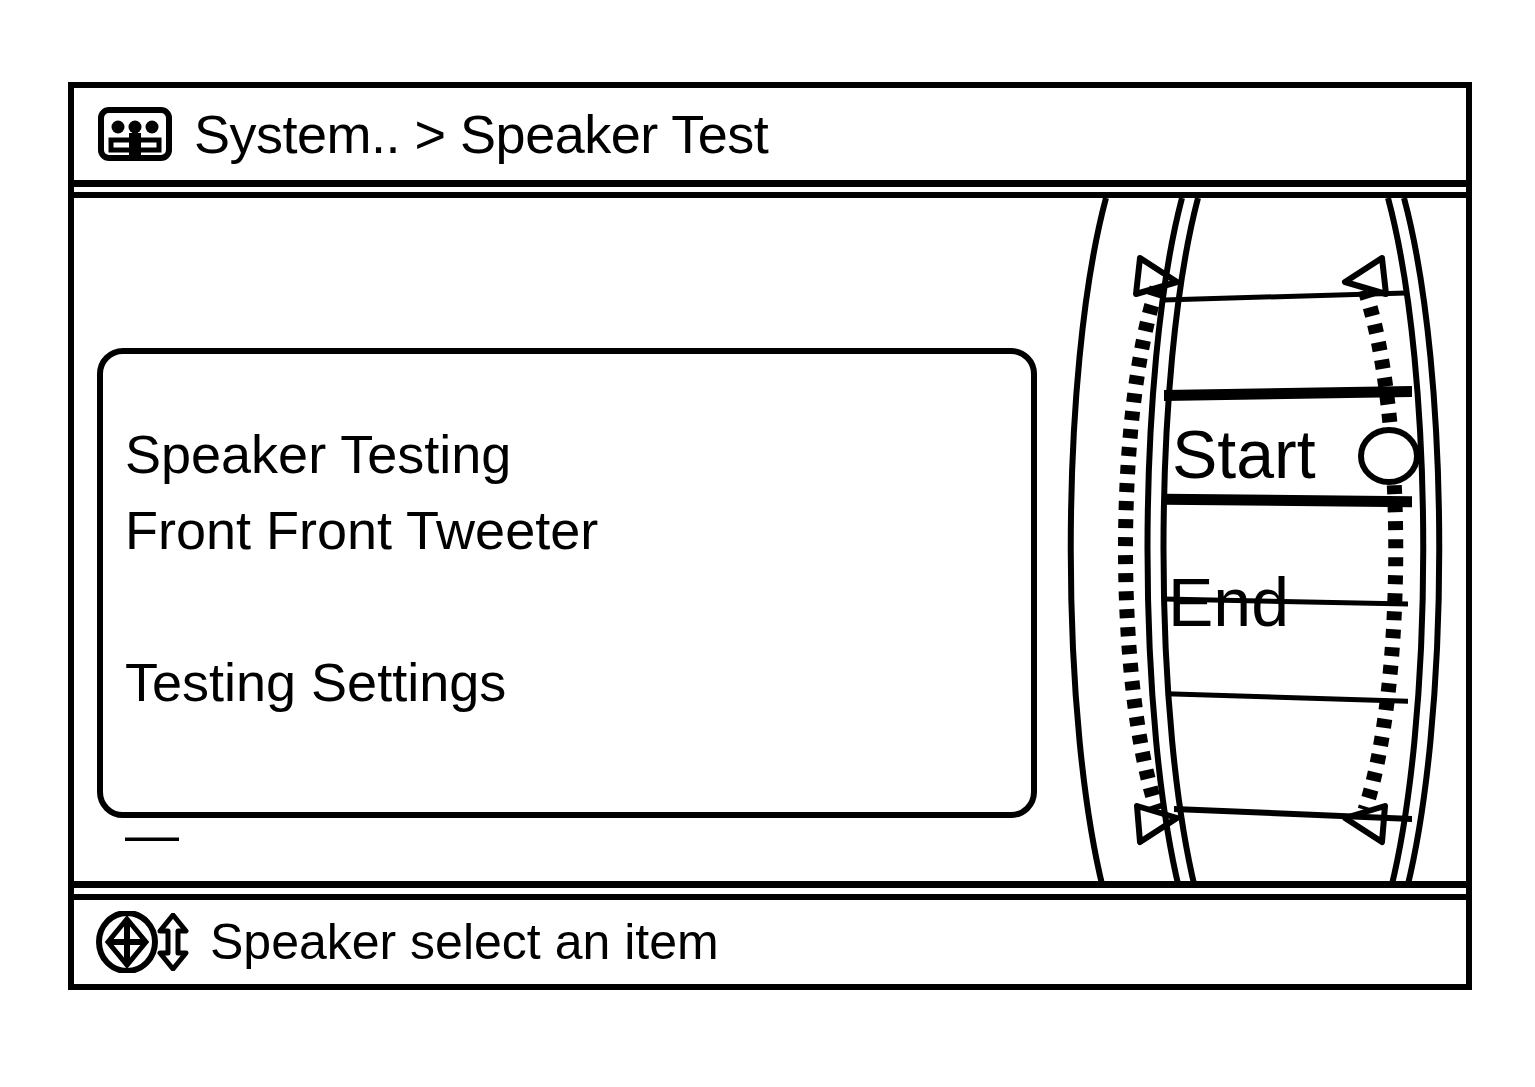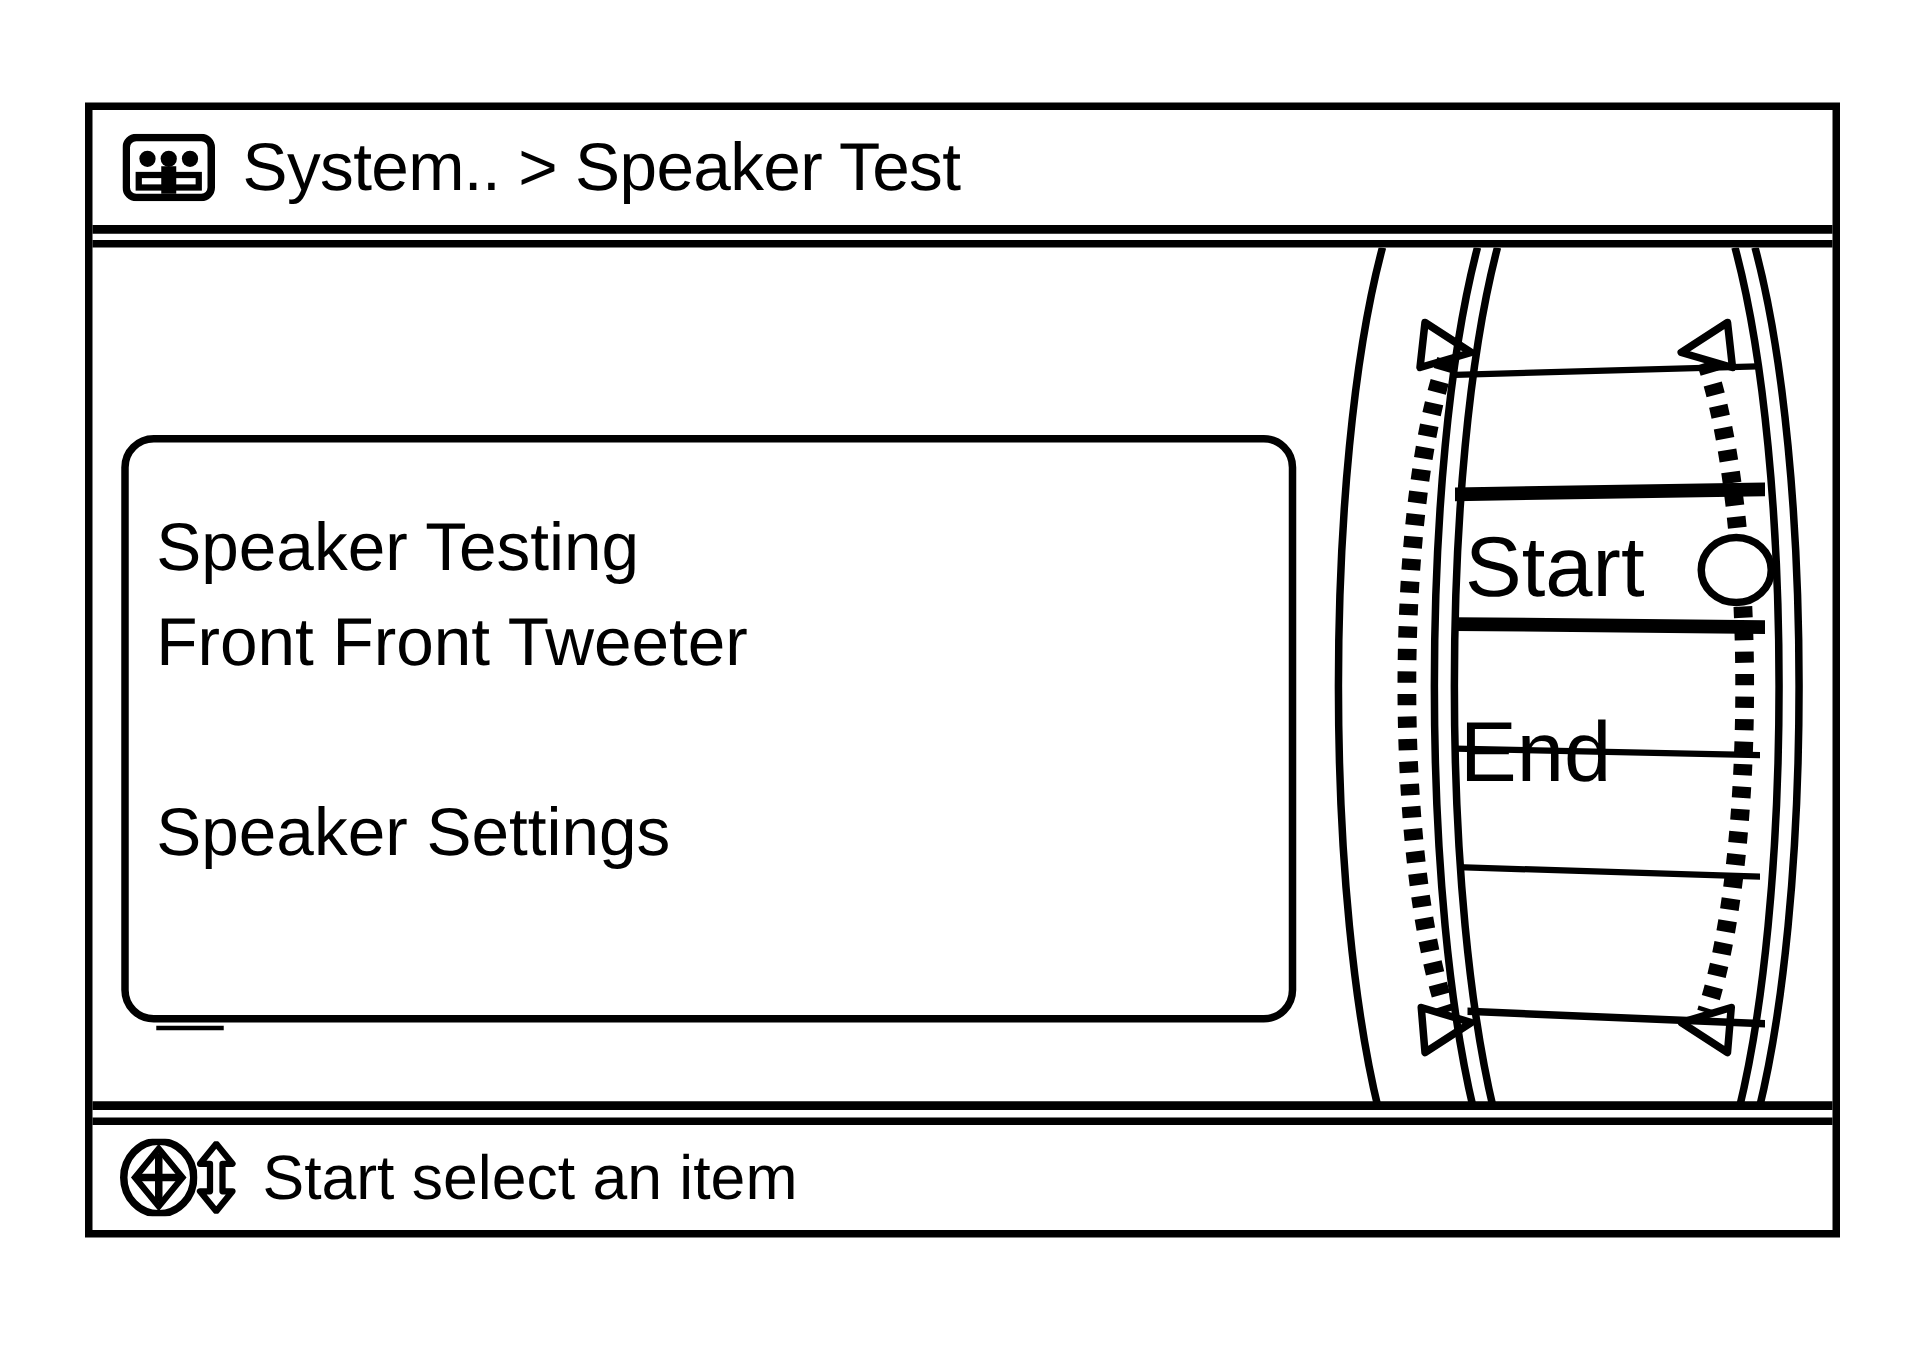--- a/index.html
+++ b/index.html
@@ -86,21 +86,21 @@
     width: 940px;
     height: 470px;
     border: 6px solid #000;
     border-radius: 26px;
     box-sizing: border-box;
     background: #fff;
   }
   #content-lines {
     position: absolute;
     left: 22px;
-    top: 46px;
+    top: 62px;
     right: 16px;
   }
   .content-line {
     font-size: 54px;
     line-height: 76px;
     white-space: nowrap;
     height: 76px;
   }
   .content-line.blank {
     color: transparent;
@@ -192,21 +192,21 @@
   <div id="header-rule-thick"></div>
   <div id="header-rule-thin"></div>
 
   <div id="main-area">
 
     <div id="content-panel">
       <div id="content-lines">
         <div class="content-line">Speaker Testing</div>
         <div class="content-line">Front Front Tweeter</div>
         <div class="content-line blank"></div>
-        <div class="content-line">Speaker Settings</div>
+        <div class="content-line">Testing Settings</div>
         <div class="content-line blank"></div>
         <div class="content-line dash">—</div>
       </div>
     </div>
 
     <div id="arc-assembly">
       <svg viewBox="0 0 452 702" width="452" height="702" aria-hidden="true">
 
         <path d="M 92 0 C 45 175, 45 527, 92 702" fill="none" stroke="#000" stroke-width="6"></path>
 
@@ -261,16 +261,16 @@
         <path d="M 31 8 L 50 31 L 31 54 L 12 31 Z" fill="none" stroke="#000" stroke-width="5"></path>
         <rect x="28" y="12" width="6" height="38" fill="#000"></rect>
         <rect x="12" y="28" width="38" height="6" fill="#000"></rect>
       </svg>
     </span>
     <span id="footer-updown-icon">
       <svg viewBox="0 0 34 58" width="34" height="58" aria-hidden="true">
         <path d="M 17 2 L 30 18 L 22 18 L 22 40 L 30 40 L 17 56 L 4 40 L 12 40 L 12 18 L 4 18 Z" fill="none" stroke="#000" stroke-width="5" stroke-linejoin="round"></path>
       </svg>
     </span>
-    <span id="footer-text">Start select an item</span>
+    <span id="footer-text">Speaker select an item</span>
   </div>
 
 </div>
 
 </body></html>

